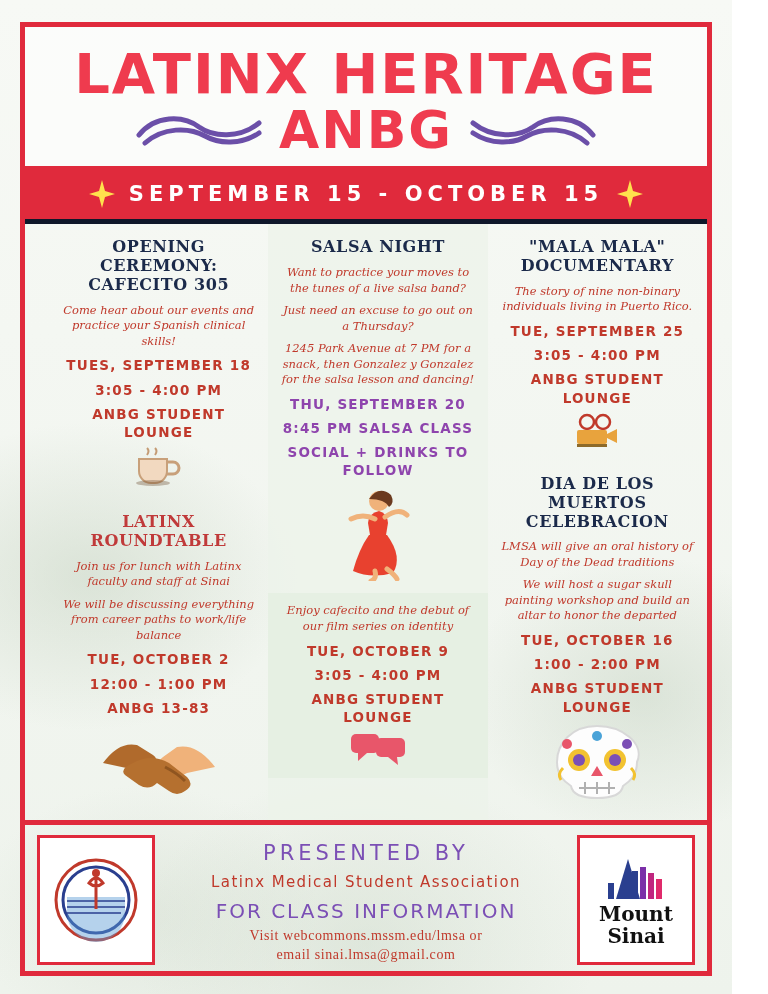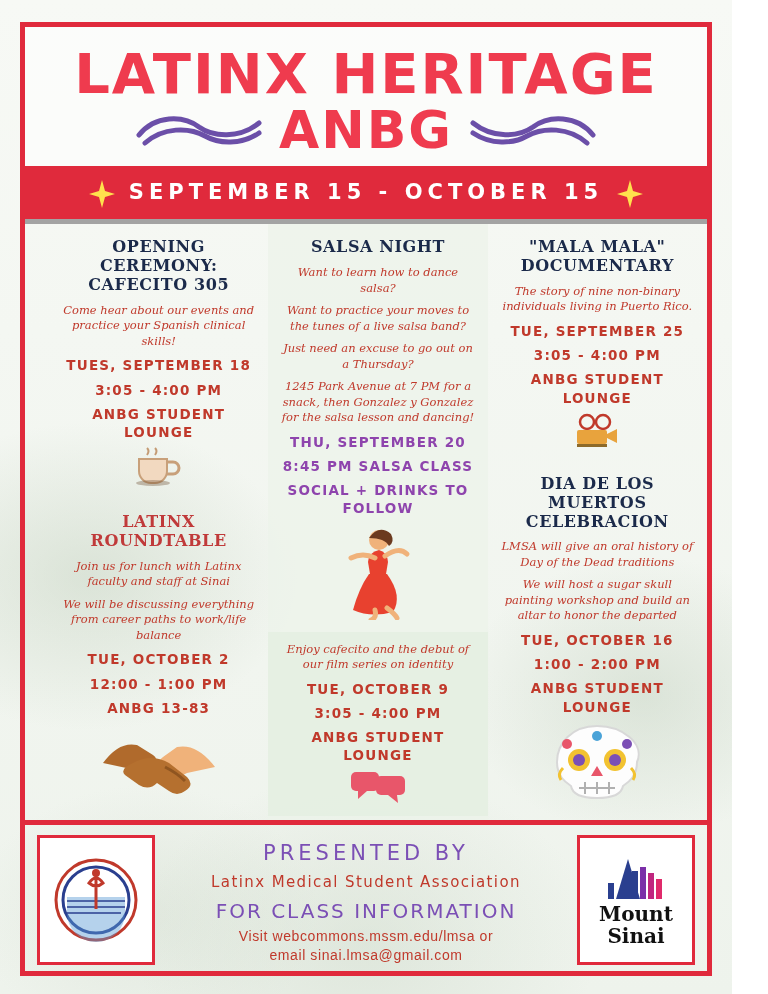--- a/index.html
+++ b/index.html
@@ -60,23 +60,23 @@
     font-weight:bold;
     color:#ef3b4e;
     font-size:52px;
     letter-spacing:2px;
     line-height:1;
   }
   
   .datebar{
     background:#e02a3c;
     color:#ffffff;
-    display:flex;justify-content:center;gap:14px;
+    display:flex;align-items:center;justify-content:center;gap:14px;
     padding:9px 0 11px 0;
-    border-bottom:5px solid #a3a3a3;
+    border-bottom:5px solid #0f172a;
   }
   .datebar-text{
     font-family:"DejaVu Sans", sans-serif;
     font-weight:bold;
     font-size:21px;
     letter-spacing:5px;
   }
   .spark{width:26px;height:28px;flex:none;}
   
   .grid{
@@ -145,21 +145,21 @@
     font-size:15px;letter-spacing:1.4px;
     margin:8px 0 8px 0;
   }
   .f-head2{
     font-family:"DejaVu Sans", sans-serif;
     color:#7b4fb5;
     font-size:20px;letter-spacing:2px;
     margin:0 0 4px 0;
   }
   .f-line{
-    font-family:Liberation Sans, sans-serif;
+    font-family:Liberation Serif, serif;
     color:#c0392b;
     font-size:14px;letter-spacing:.6px;line-height:1.35;
     margin:0;
   }
   .msinai{
     text-align:center;font-family:"DejaVu Serif", serif;
     color:#111;font-size:20px;font-weight:bold;line-height:1.1;
   }
 </style>
 </head>
@@ -229,21 +229,20 @@
               <path d="M66 44 q12 6 20 14" stroke="#8f5520" stroke-width="3" fill="none"></path>
             </svg>
           </div>
         </div>
       </div>
 
       <div class="col mid">
 
         <div class="cell">
           <div class="ev-title">SALSA NIGHT</div>
-          <div class="ev-desc">Want to learn how to dance salsa?</div>
           <div class="ev-desc">Want to practice your moves to the tunes of a live salsa band?</div>
           <div class="ev-desc">Just need an excuse to go out on a Thursday?</div>
           <div class="ev-desc">1245 Park Avenue at 7 PM for a snack, then Gonzalez y Gonzalez for the salsa lesson and dancing!</div>
           <div class="ev-when purple">THU, SEPTEMBER 20</div>
           <div class="ev-when purple">8:45 PM SALSA CLASS</div>
           <div class="ev-when purple">SOCIAL + DRINKS TO FOLLOW</div>
           <div class="icon-wrap">
             <svg width="86" height="96" viewBox="0 0 86 96">
               <circle cx="44" cy="16" r="10" fill="#f0b27a"></circle>
               <path d="M34 14 q10 -14 22 -4 q4 8 -2 12 q-4 -8 -20 -8z" fill="#6b3a1f"></path>

